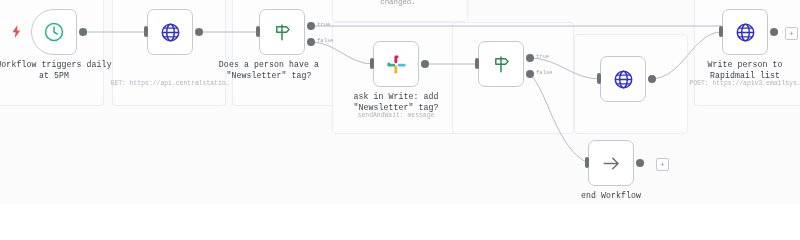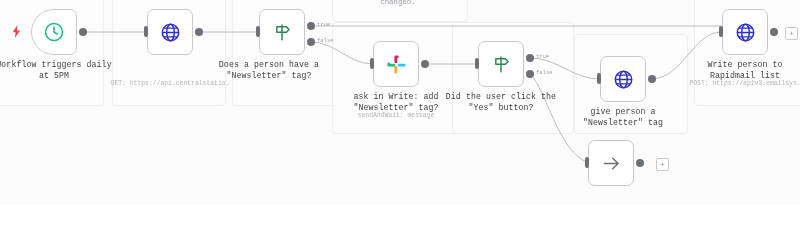--- a/index.html
+++ b/index.html
@@ -241,42 +241,39 @@
     <svg width="21" height="21" viewBox="0 0 24 24">
       <path d="M5.5 5.5 H16.5 L19.5 8.6 L16.5 11.7 H5.5 Z" fill="none" stroke="#2a8a52" stroke-width="1.7" stroke-linejoin="round"></path>
       <path d="M11.4 3.4 V20.2" stroke="#2a8a52" stroke-width="1.7" stroke-linecap="round"></path>
     </svg>
   </div>
   <div class="port-in" style="left:475px; top:58px;"></div>
   <div class="port-out" style="left:526px; top:54px;"></div>
   <div class="port-out" style="left:526px; top:70px;"></div>
   <div class="port-label" style="left:536px; top:54px;">true</div>
   <div class="port-label" style="left:536px; top:70px;">false</div>
-  <div class="label" style="left:426px; top:92px; white-space:pre-line;">Did the user click the
-"Yes" button?</div>
 
   <div class="node" style="left:600px; top:56px;">
     <svg width="21" height="21" viewBox="0 0 24 24">
       <circle cx="12" cy="12" r="9.4" fill="none" stroke="#2f2fc9" stroke-width="1.7"></circle>
       <ellipse cx="12" cy="12" rx="4.3" ry="9.4" fill="none" stroke="#2f2fc9" stroke-width="1.7"></ellipse>
       <path d="M2.6 12 H21.4 M4 7 H20 M4 17 H20" stroke="#2f2fc9" stroke-width="1.7" fill="none"></path>
     </svg>
   </div>
   <div class="port-in" style="left:597px; top:73px;"></div>
   <div class="port-out" style="left:648px; top:75px;"></div>
-  <div class="label" style="left:548px; top:107px; white-space:pre-line;">give person a
-"Newsletter" tag</div>
 
   <div class="node" style="left:588px; top:140px;">
     <svg width="21" height="21" viewBox="0 0 24 24">
       <path d="M3.8 12 H19.4 M13.4 6 L19.6 12 L13.4 18" fill="none" stroke="#6d7076" stroke-width="1.7" stroke-linecap="round" stroke-linejoin="round"></path>
     </svg>
   </div>
   <div class="port-in" style="left:585px; top:157px;"></div>
   <div class="port-out" style="left:636px; top:159px;"></div>
+  <div class="label" style="left:536px; top:191px; white-space:pre-line;">end Workflow</div>
   <div class="plus" style="left:656px; top:158px;">+</div>
 
   <div style="position:absolute; left:722px; top:9px; width:46px; height:46px;">
     <div class="node-ring"></div>
     <div class="node" style="left:0; top:0;">
       <svg width="21" height="21" viewBox="0 0 24 24">
         <circle cx="12" cy="12" r="9.4" fill="none" stroke="#2f2fc9" stroke-width="1.7"></circle>
         <ellipse cx="12" cy="12" rx="4.3" ry="9.4" fill="none" stroke="#2f2fc9" stroke-width="1.7"></ellipse>
         <path d="M2.6 12 H21.4 M4 7 H20 M4 17 H20" stroke="#2f2fc9" stroke-width="1.7" fill="none"></path>
       </svg>

